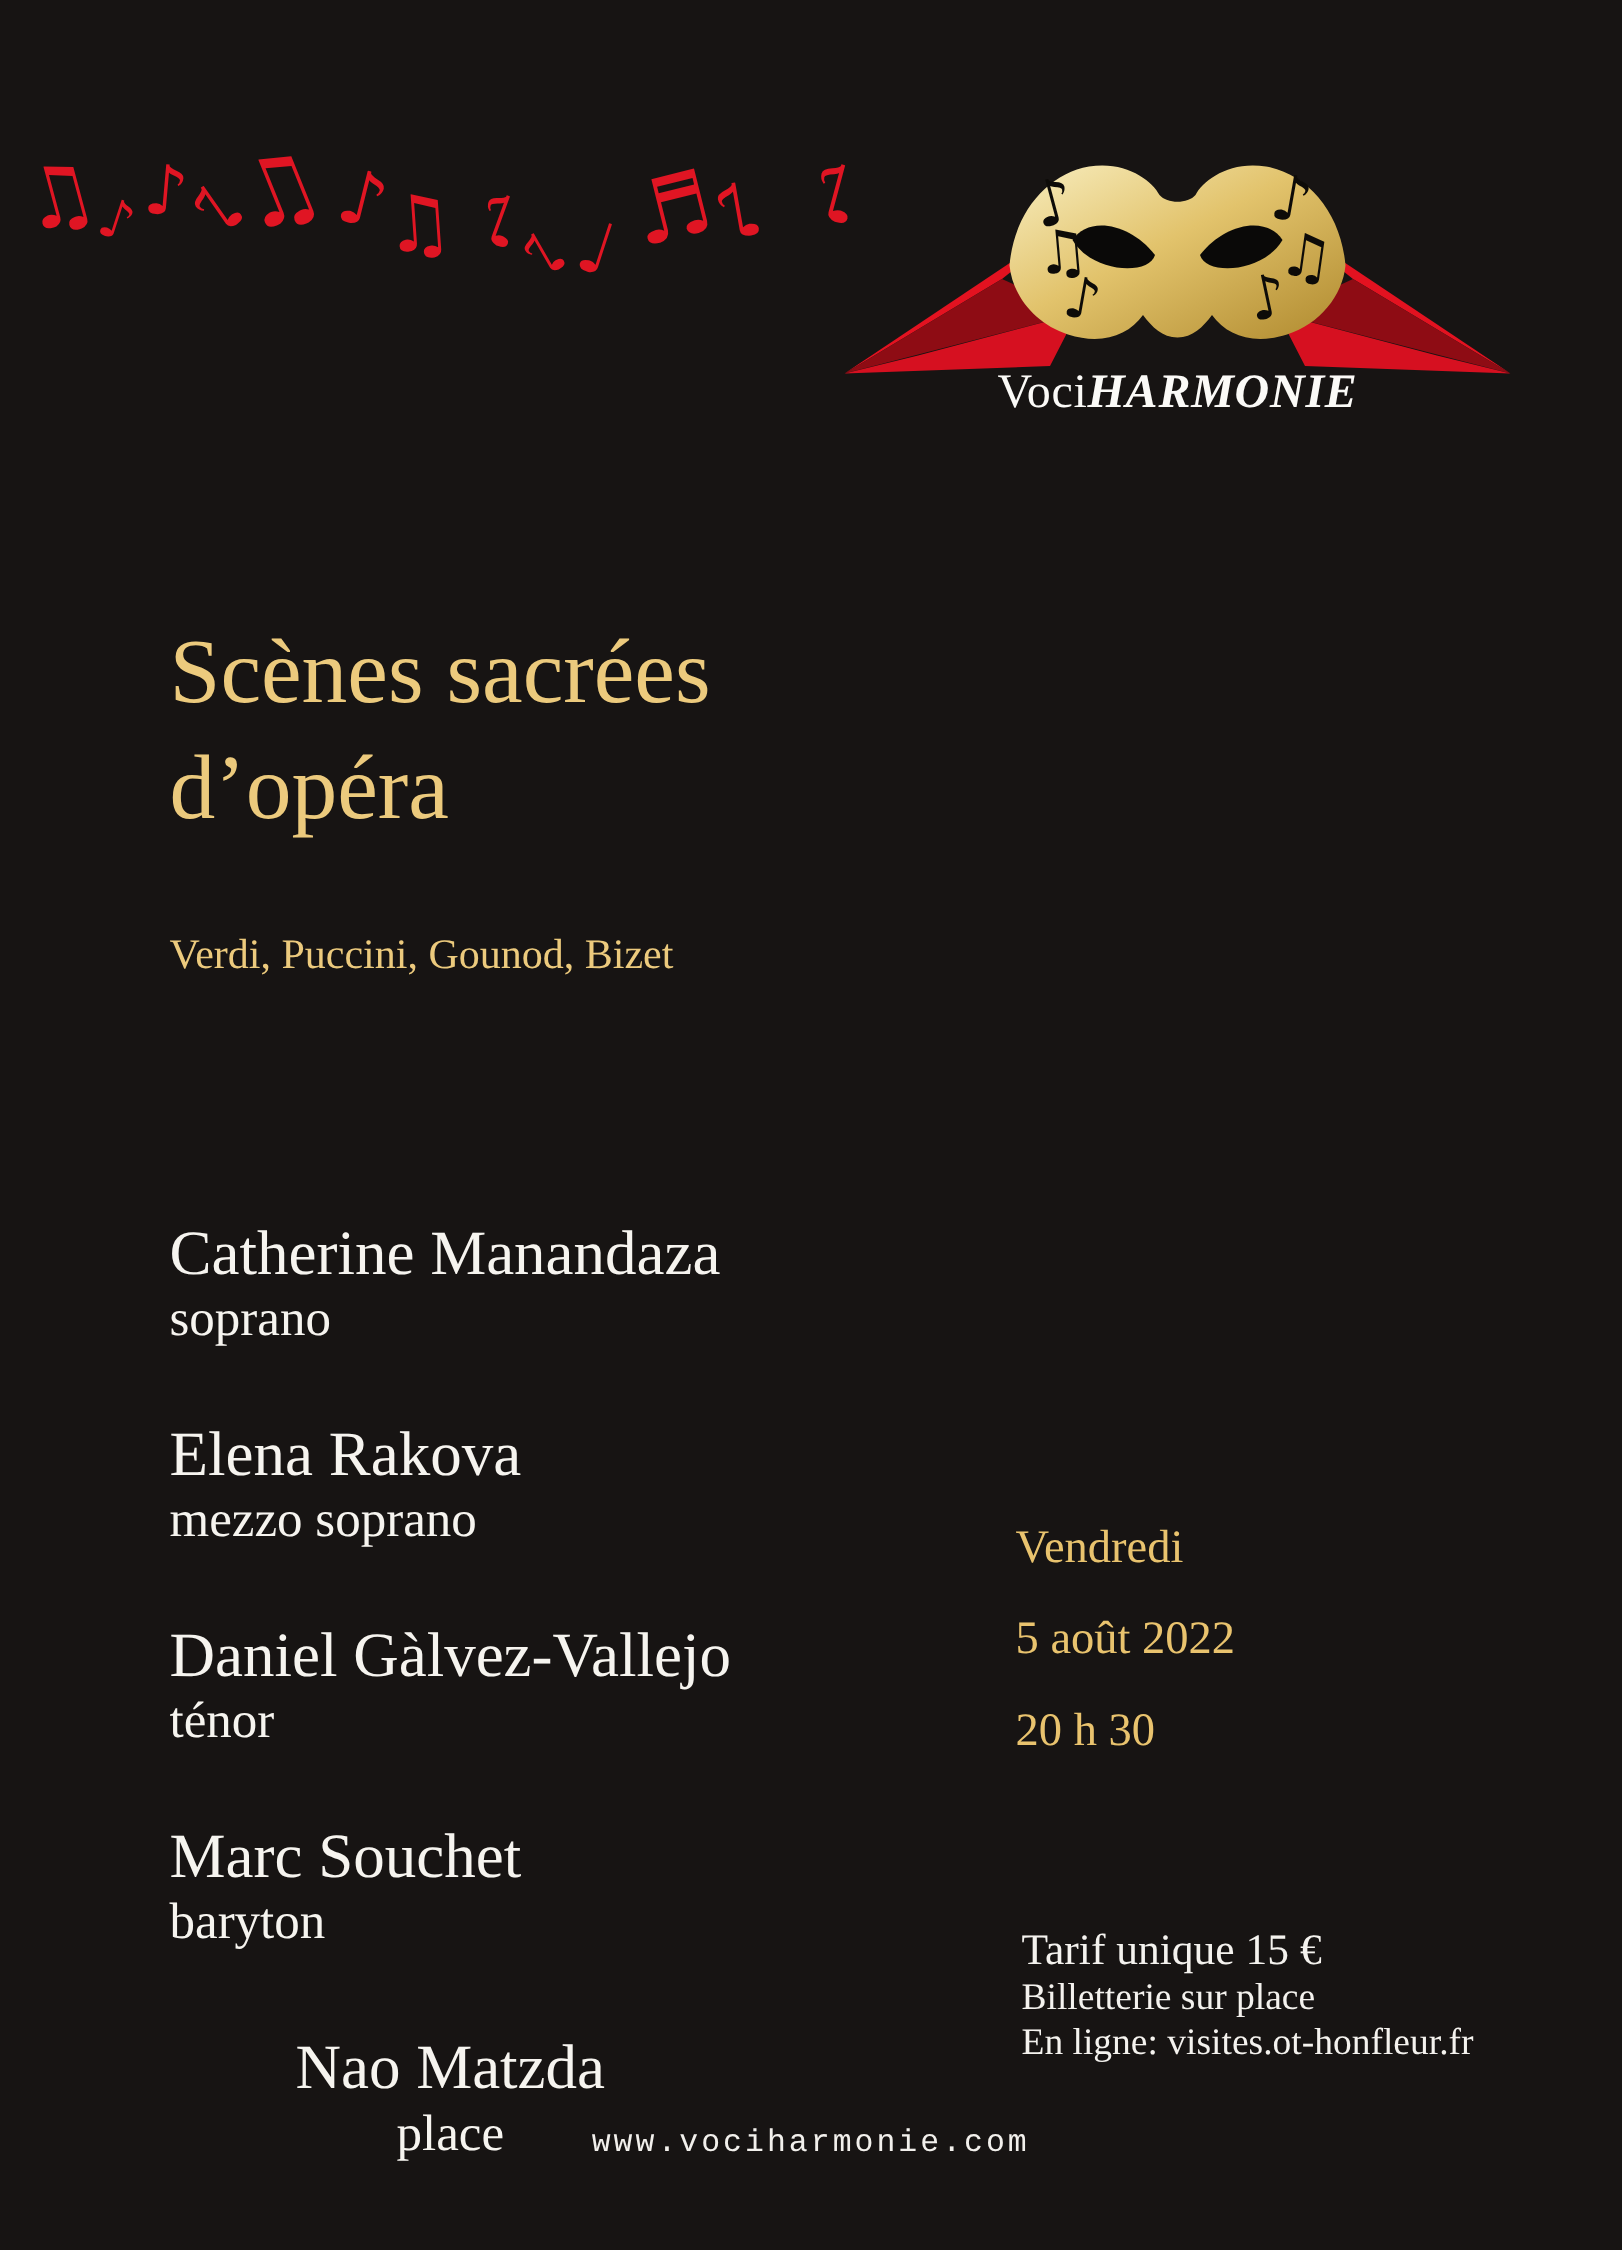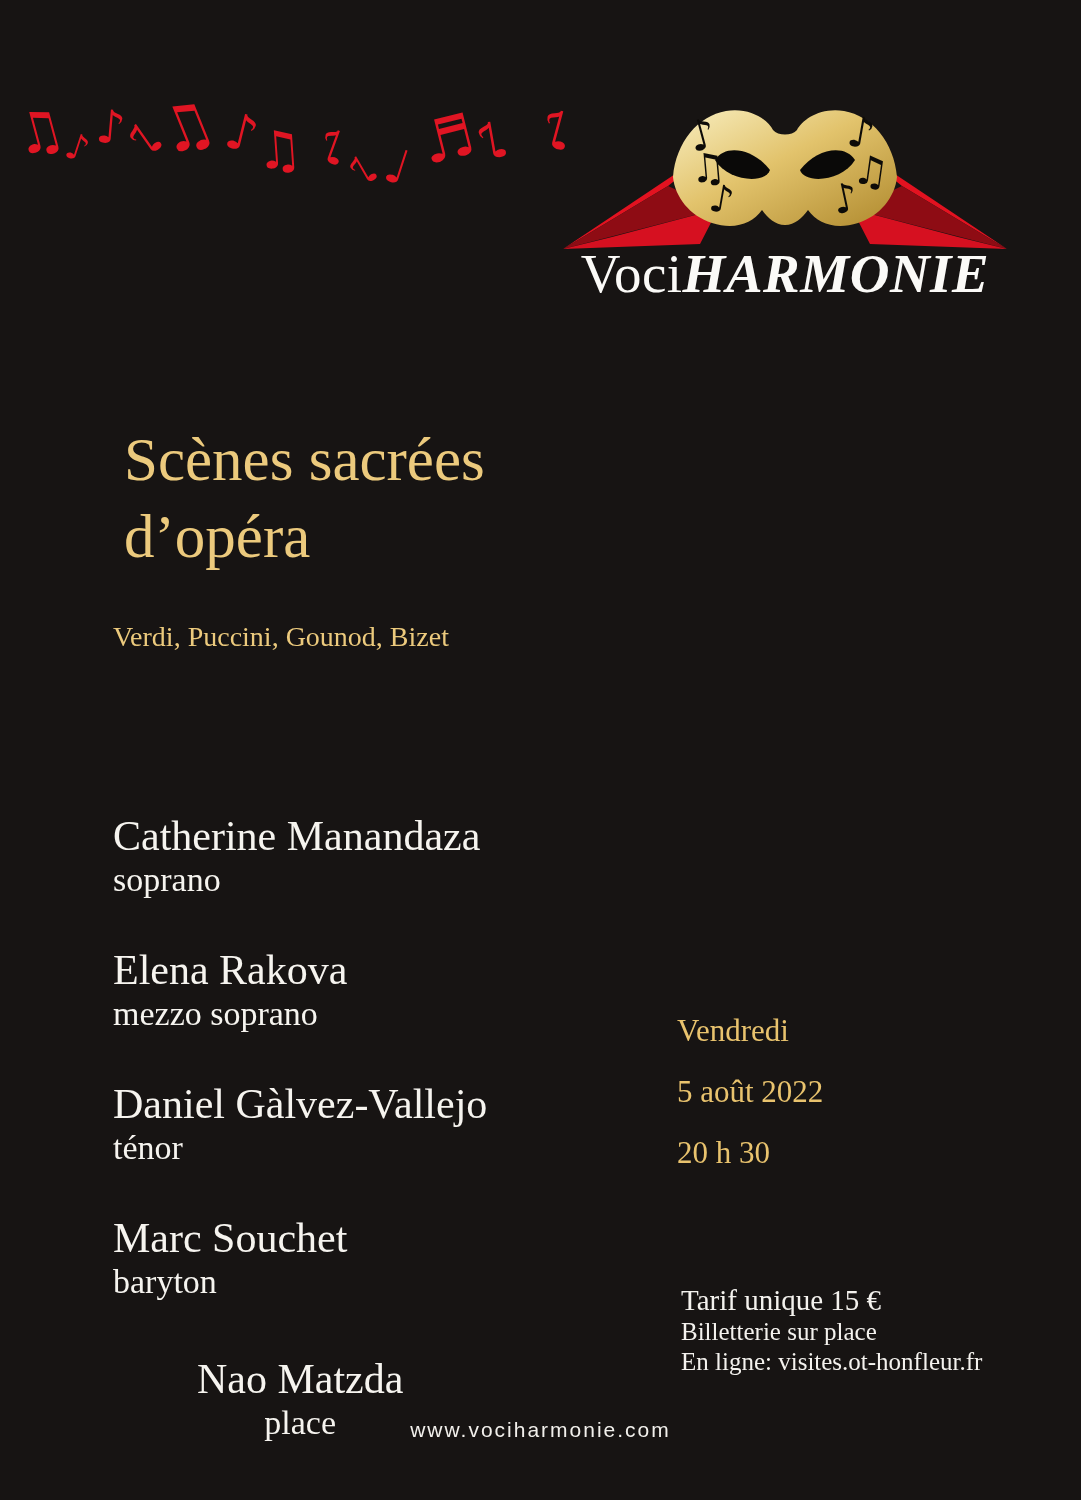--- a/index.html
+++ b/index.html
@@ -15,27 +15,27 @@
   .notes-band span{
     position:absolute;line-height:1;color:var(--red,#e01523);
     font-family:"DejaVu Sans",sans-serif;display:block;
   }
 
   
   .logo{position:absolute;left:560px;top:92px;width:450px;height:210px;}
   .logo svg{position:absolute;left:0;top:0;}
   .brand-text{
     position:absolute;left:0;top:150px;width:100%;text-align:center;
-    color:#fbfaf7;font-size:55px;letter-spacing:.5px;white-space:nowrap;
+    color:#fbfaf7;font-size:32px;letter-spacing:.5px;white-space:nowrap;
   }
   .brand-text .bold{font-weight:bold;font-style:italic;}
 
   
   .title{
-    position:absolute;left:113px;top:410px;margin:11px;font-weight:normal;
+    position:absolute;left:113px;top:410px;margin:0;font-weight:normal;
     font-size:61px;line-height:77px;color:var(--gold,#ecca7d);
   }
   .composers{
     position:absolute;left:113px;top:617px;
     font-size:28px;line-height:40px;color:var(--gold,#ecca7d);
   }
 
   
   .performers{position:absolute;left:113px;top:765px;color:var(--white,#f6f4ef);}
   .performer{margin-bottom:34px;margin-top:48px;}
@@ -52,21 +52,21 @@
     position:absolute;left:677px;top:1000px;color:var(--gold-date,#e9c36e);
     font-size:31px;line-height:61px;
   }
   .tickets{position:absolute;left:681px;top:1283px;color:#f4f2ee;}
   .tickets .price{font-size:29px;line-height:34px;font-family:Liberation Serif, serif;}
   .tickets .line{font-size:25px;line-height:30px;}
 
   
   .footer{
     position:absolute;left:0;top:1418px;width:100%;text-align:center;
-    font-family:Liberation Sans, sans-serif;font-size:21px;
+    font-family:Liberation Mono, monospace;font-size:21px;
     letter-spacing:2px;color:#f2f0ec;
   }
 </style>
 </head>
 <body>
 
 <div class="poster">
 
   <div class="notes-band">
       <span style="left: 14px; top: 104px; font-size: 56px; transform: rotate(-15deg);">♫</span>

